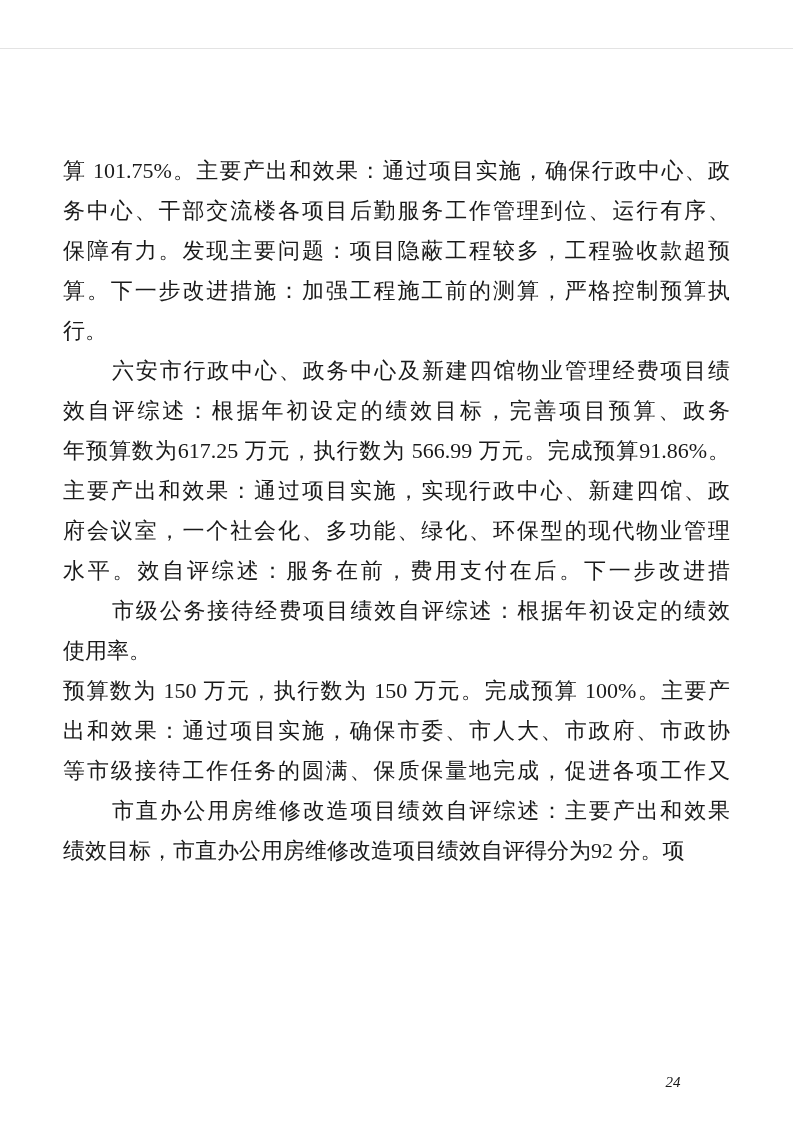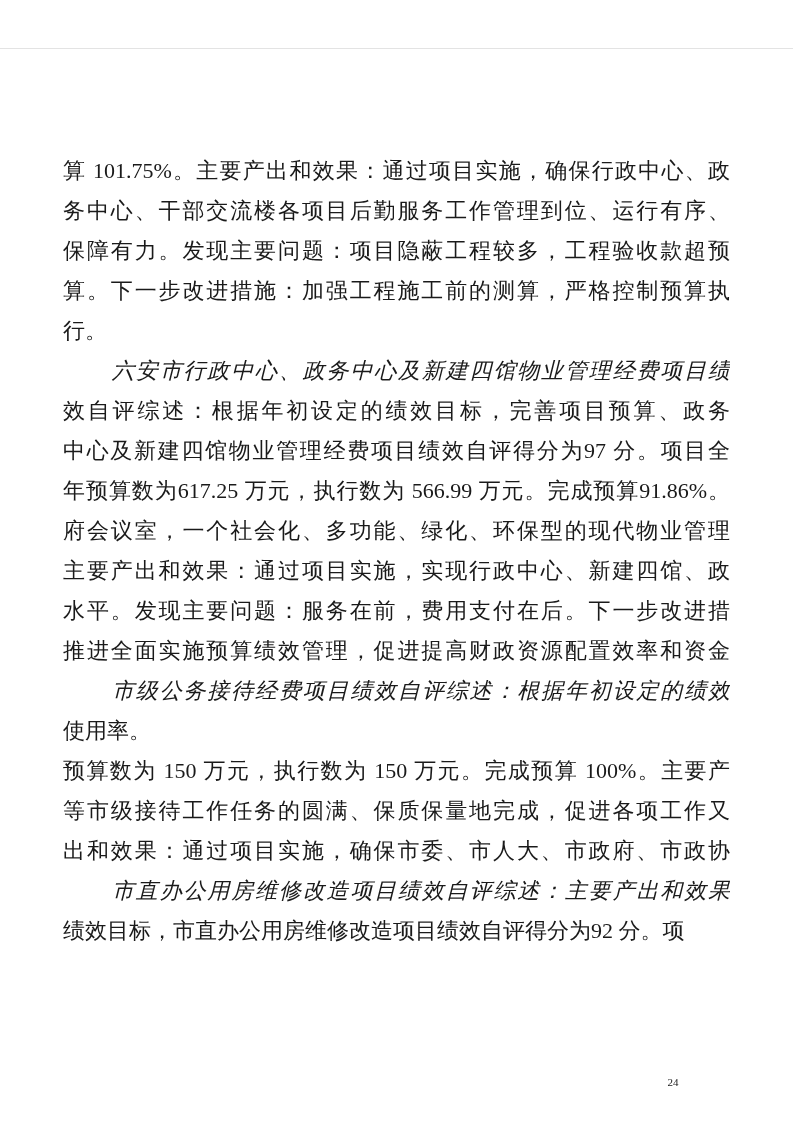--- a/index.html
+++ b/index.html
@@ -34,53 +34,51 @@
     text-justify: inter-character;
     overflow: hidden;
     white-space: normal;
   }
   .line.no-stretch {
     text-align: left;
     text-align-last: left;
   }
   .line.indent {
     text-indent: 49px;
-    font-style: italic;
   }
   .page-number {
     position: absolute;
     left: 658px;
     top: 1023px;
     width: 30px;
-    font-size: 11px;
+    font-size: 15px;
     line-height: 20px;
     text-align: center;
     color: #1a1a1a;
+    font-style: italic;
   }
 </style>
 </head>
 <body>
 
 <div class="page">
   <div class="doc-body">
       <div class="line">算 101.75%。主要产出和效果：通过项目实施，确保行政中心、政</div>
       <div class="line">务中心、干部交流楼各项目后勤服务工作管理到位、运行有序、</div>
       <div class="line">保障有力。发现主要问题：项目隐蔽工程较多，工程验收款超预</div>
       <div class="line">算。下一步改进措施：加强工程施工前的测算，严格控制预算执</div>
       <div class="line no-stretch">行。</div>
       <div class="line indent">六安市行政中心、政务中心及新建四馆物业管理经费项目绩</div>
       <div class="line">效自评综述：根据年初设定的绩效目标，完善项目预算、政务</div>
-      <div class="line">中心及新建四馆物业管理经费项目绩效自评得分为97 分。项目全</div>
       <div class="line">年预算数为617.25 万元，执行数为 566.99 万元。完成预算91.86%。</div>
+      <div class="line">主要产出和效果：通过项目实施，实现行政中心、新建四馆、政</div>
       <div class="line">府会议室，一个社会化、多功能、绿化、环保型的现代物业管理</div>
-      <div class="line">主要产出和效果：通过项目实施，实现行政中心、新建四馆、政</div>
-      <div class="line">水平。发现主要问题：服务在前，费用支付在后。下一步改进措</div>
-      <div class="line">推进全面实施预算绩效管理，促进提高财政资源配置效率和资金</div>
+      <div class="line">水平。效自评综述：服务在前，费用支付在后。下一步改进措</div>
       <div class="line indent">市级公务接待经费项目绩效自评综述：根据年初设定的绩效</div>
       <div class="line no-stretch">使用率。</div>
       <div class="line">预算数为 150 万元，执行数为 150 万元。完成预算 100%。主要产</div>
+      <div class="line">出和效果：通过项目实施，确保市委、市人大、市政府、市政协</div>
       <div class="line">等市级接待工作任务的圆满、保质保量地完成，促进各项工作又</div>
-      <div class="line">出和效果：通过项目实施，确保市委、市人大、市政府、市政协</div>
       <div class="line indent">市直办公用房维修改造项目绩效自评综述：主要产出和效果</div>
       <div class="line no-stretch">绩效目标，市直办公用房维修改造项目绩效自评得分为92 分。项</div>
     </div>
   <div class="page-number">24</div>
 </div>
 
 </body></html>

